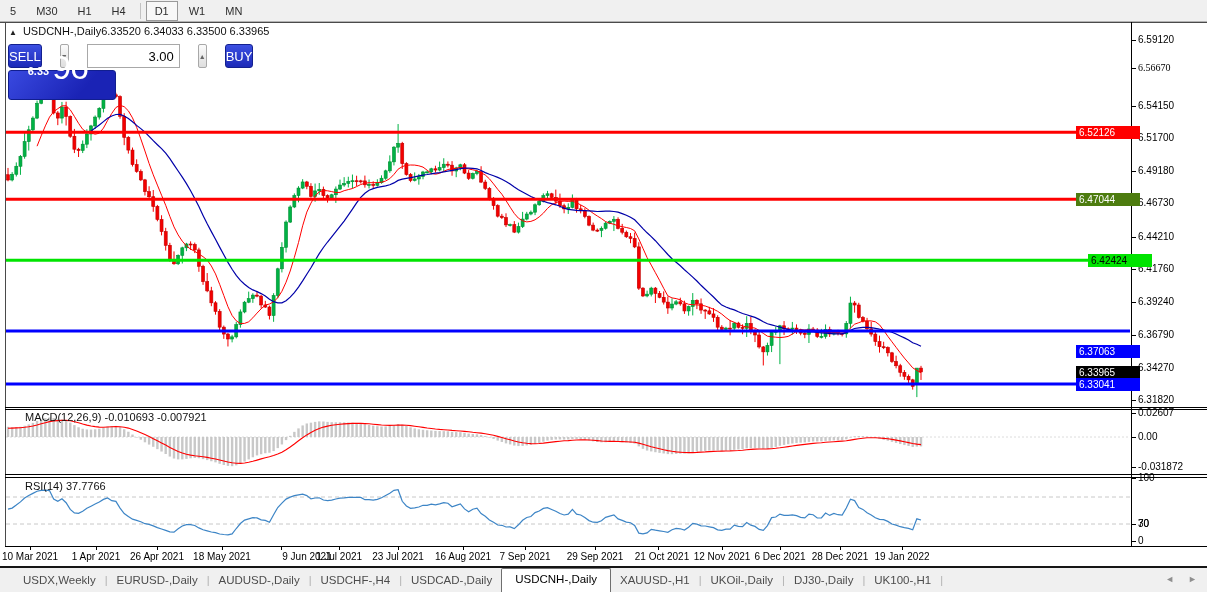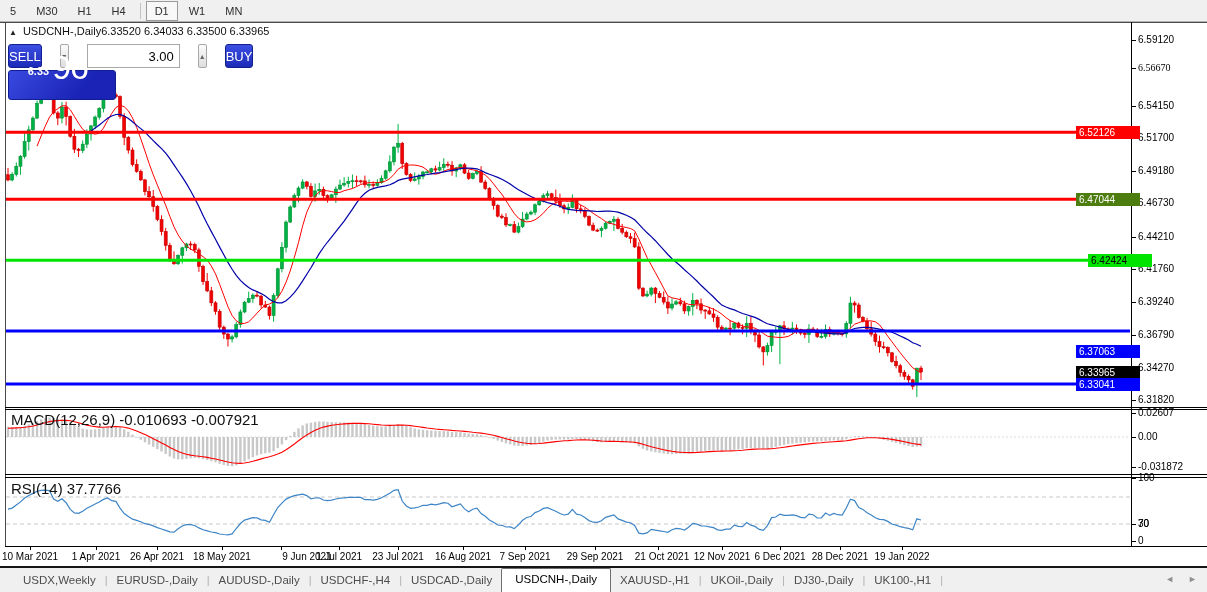--- a/index.html
+++ b/index.html
@@ -10,21 +10,21 @@
   
   .toolbar{position:absolute;left:0;top:0;width:1207px;height:22px;background:#f0f0f0;
            border-bottom:1px solid #b3b3b3;display:flex;align-items:center;z-index:9;box-sizing:border-box}
   .tf{font-size:11px;color:#2e2e2e;padding:3px 8px;margin:0 1px;border:1px solid transparent}
   .tf.active{background:#f8f8f8;border:1px solid #9a9a9a}
   .tbsep{width:1px;height:16px;background:#c2c2c2;margin:0 4px}
   
   .chart-title{position:absolute;left:9px;top:25px;font-size:11px;color:#101010;z-index:6;white-space:nowrap}
   .chart-title .arr{font-size:8px;margin-right:6px;color:#222}
   .chart-title .q{}
-  .ind-label{position:absolute;left:11px;font-size:15px;color:#101010;z-index:6;white-space:nowrap}
+  .ind-label{position:absolute;left:25px;font-size:11px;color:#101010;z-index:6;white-space:nowrap}
   
   .axlabel{position:absolute;left:1138px;font-size:10px;color:#000;height:12px;line-height:12px;z-index:5;white-space:nowrap}
   .axlabel::before{content:"";position:absolute;left:-7px;top:6px;width:5px;height:1px;background:#000}
   .lvl{position:absolute;left:1076px;width:58px;font-size:10px;height:13px;line-height:13px;
        padding:0 3px;z-index:7;white-space:nowrap}
   
   .time-axis{position:absolute;left:0;top:547px;width:1207px;height:20px;background:#fff;z-index:5}
   .dtick{position:absolute;top:0;width:1px;height:3px;background:#000}
   .dlabel{position:absolute;top:4px;font-size:10px;color:#000;transform:translateX(-50%);white-space:nowrap}
   

